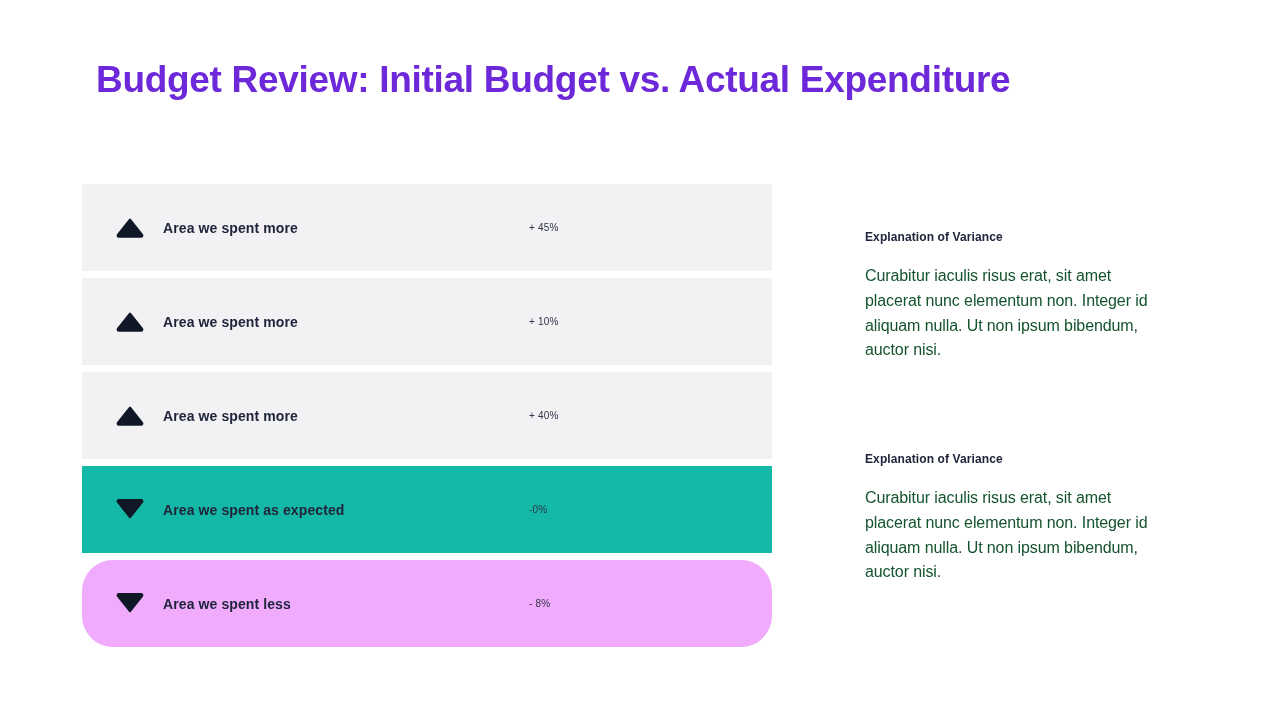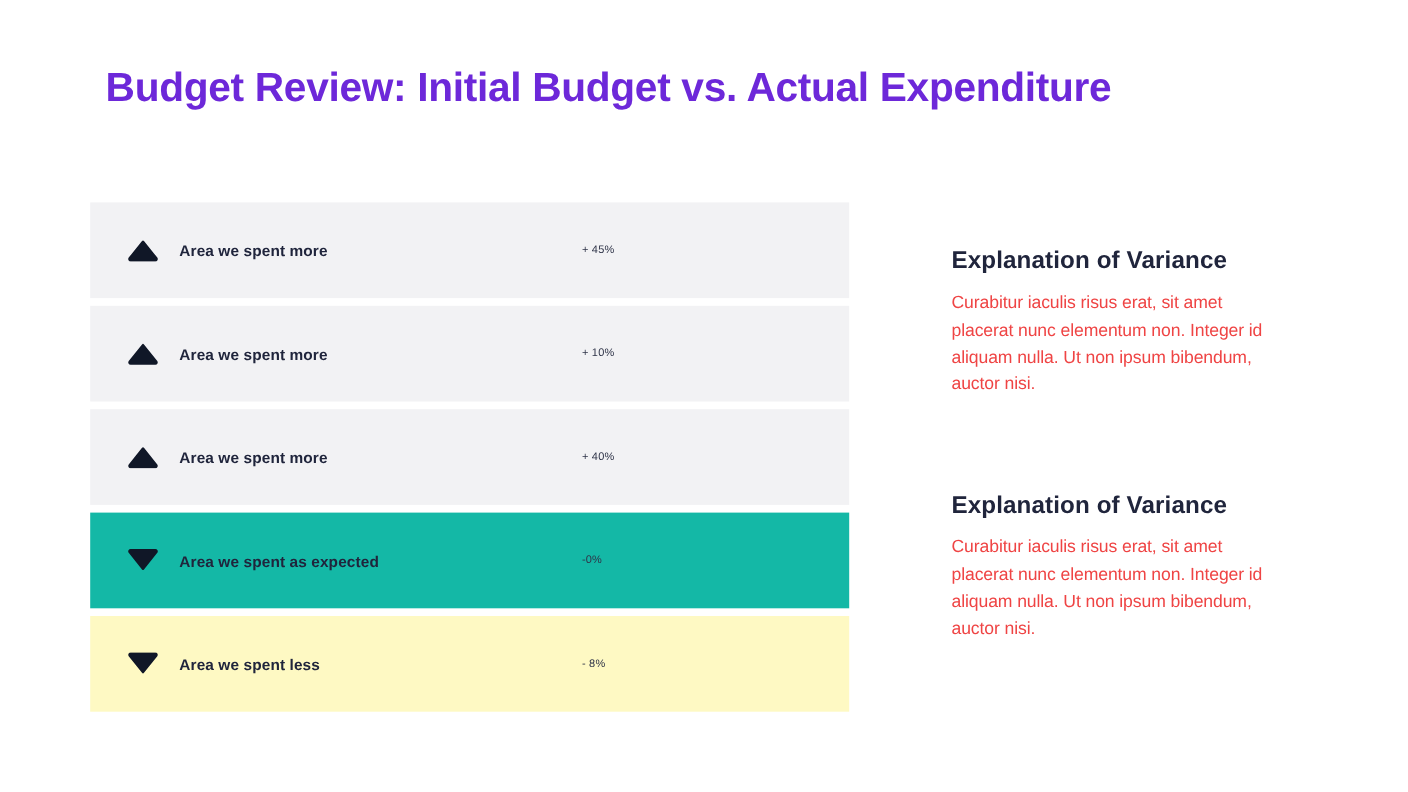--- a/index.html
+++ b/index.html
@@ -50,21 +50,21 @@
     position: relative;
     width: 690px;
     height: 87px;
     margin-bottom: 7px;
     display: flex;
     align-items: center;
   }
 
   .variance-row.tone-gray  { background: #f2f2f4; }
   .variance-row.tone-blue  { background: #14b8a6; }
-  .variance-row.tone-green { background: #fef9c3; }
+  .variance-row.tone-green { background: #f0abfc; border-radius: 31px; }
 
   .row-icon {
     position: absolute;
     left: 28px;
     top: 50%;
     transform: translateY(-50%);
     width: 40px;
     height: 28px;
     display: flex;
     align-items: center;
@@ -95,33 +95,33 @@
   
   .explanation-block {
     position: absolute;
     left: 865px;
     width: 290px;
   }
   #explanation-block-0 { top: 226px; }
   #explanation-block-1 { top: 448px; }
 
   .explanation-heading {
-    font-size: 22px;
+    font-size: 12px;
     font-weight: bold;
     color: #20253c;
     letter-spacing: 0.1px;
     line-height: 22px;
     margin: 0 0 16px 0;
     white-space: nowrap;
   }
 
   .explanation-body {
     font-size: 16px;
     font-weight: normal;
-    color: #ef4444;
+    color: #14532d;
     line-height: 24.8px;
     letter-spacing: -0.1px;
     margin: 0;
     width: 288px;
   }
 </style>
 </head>
 <body>
 
 <div id="slide">

